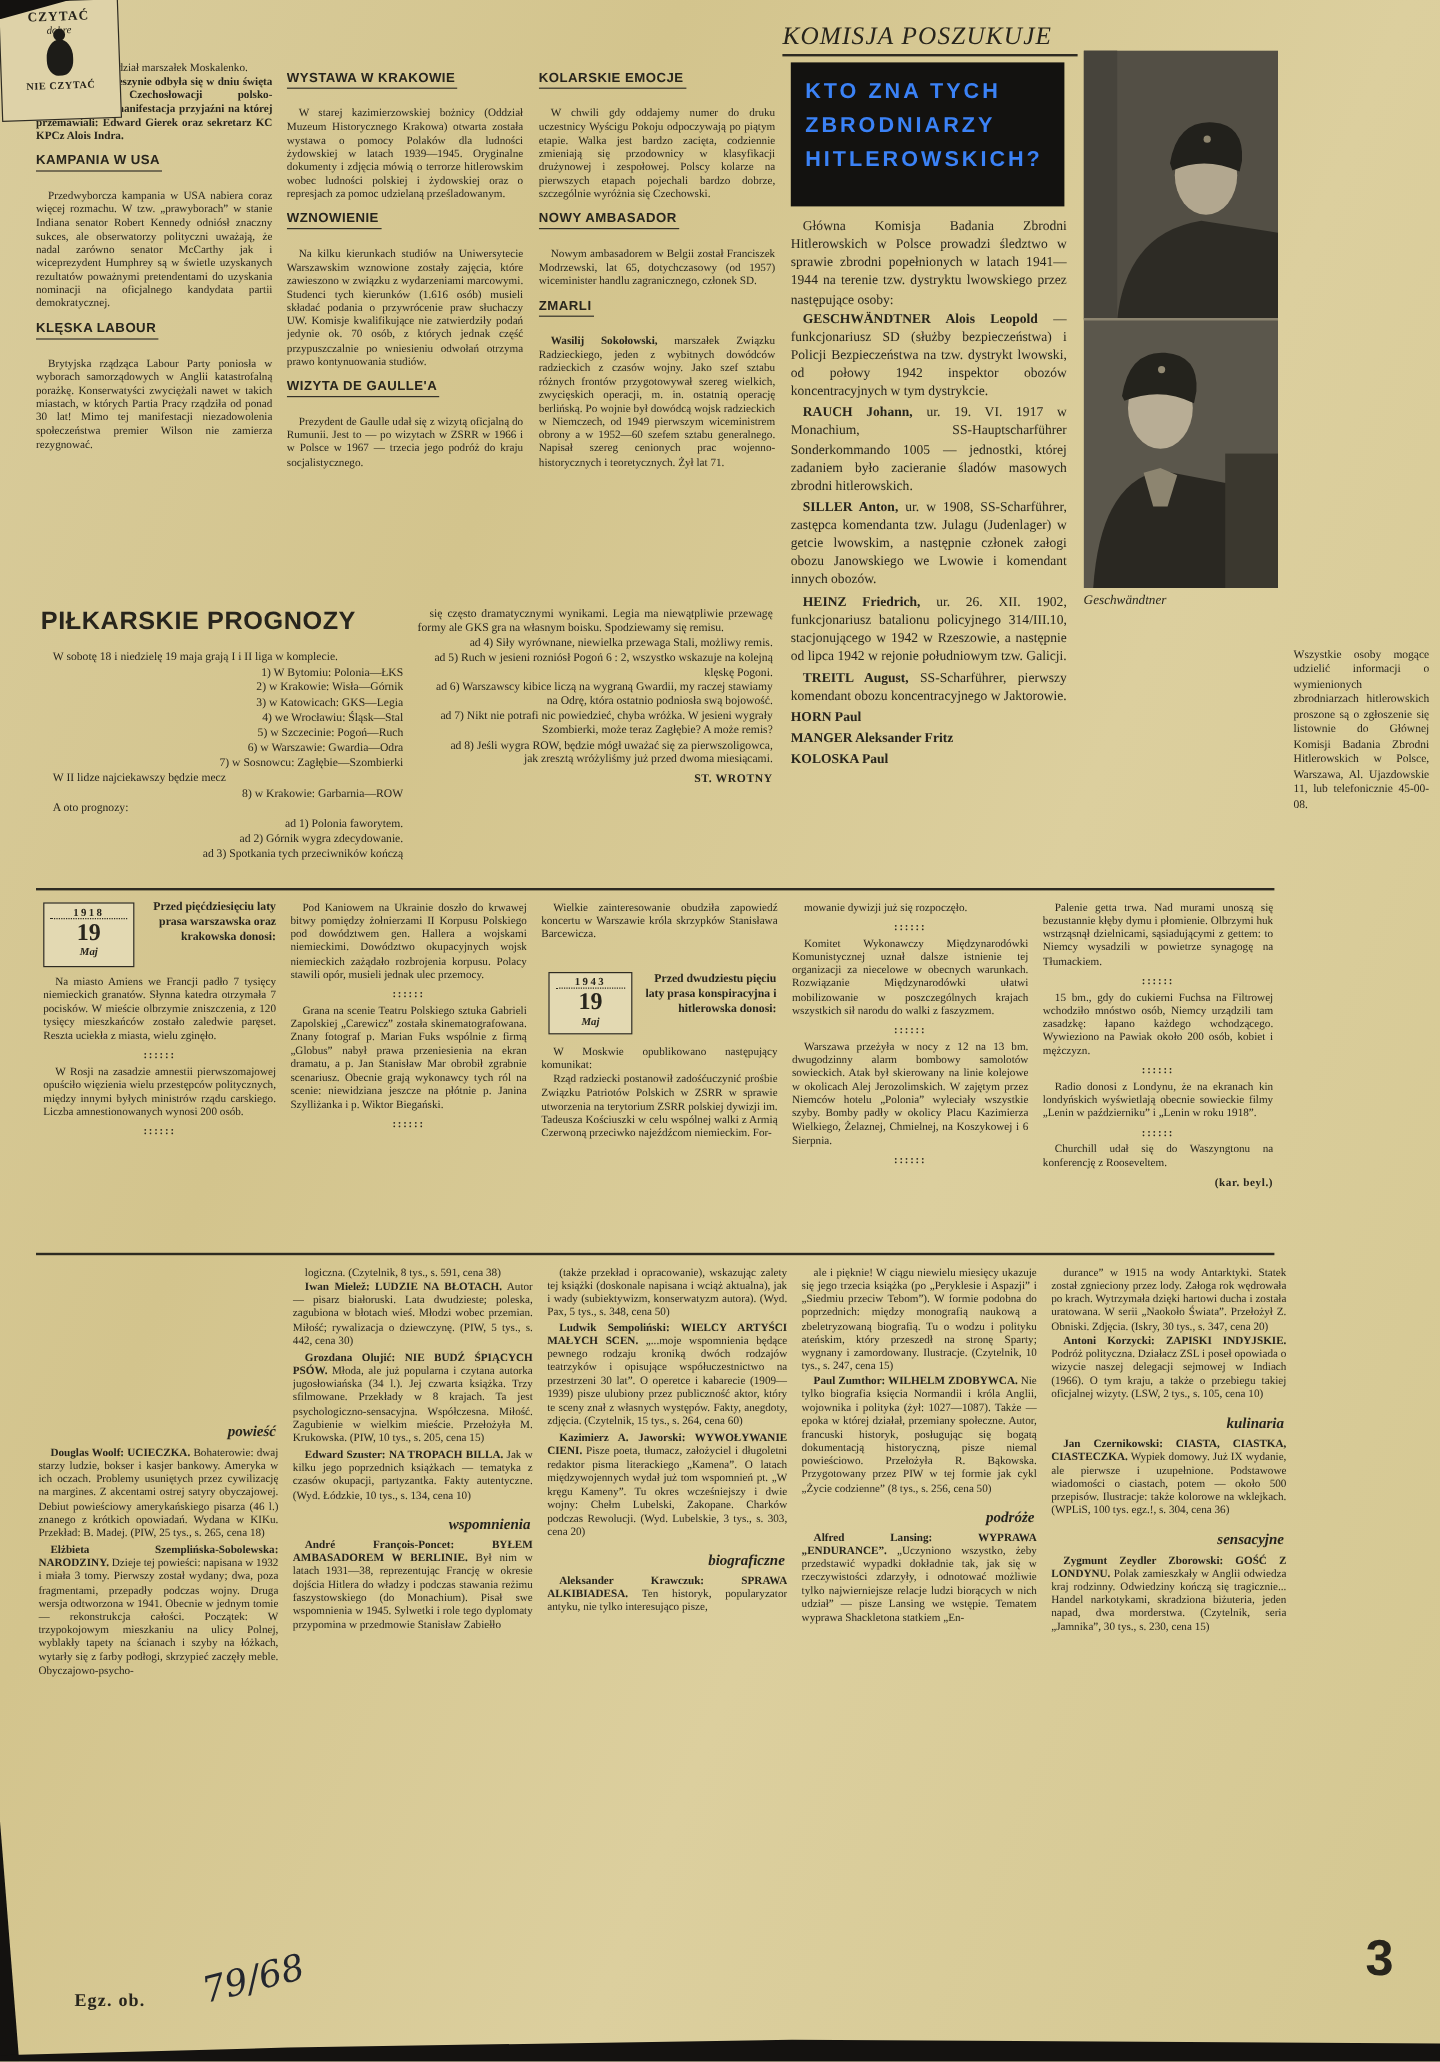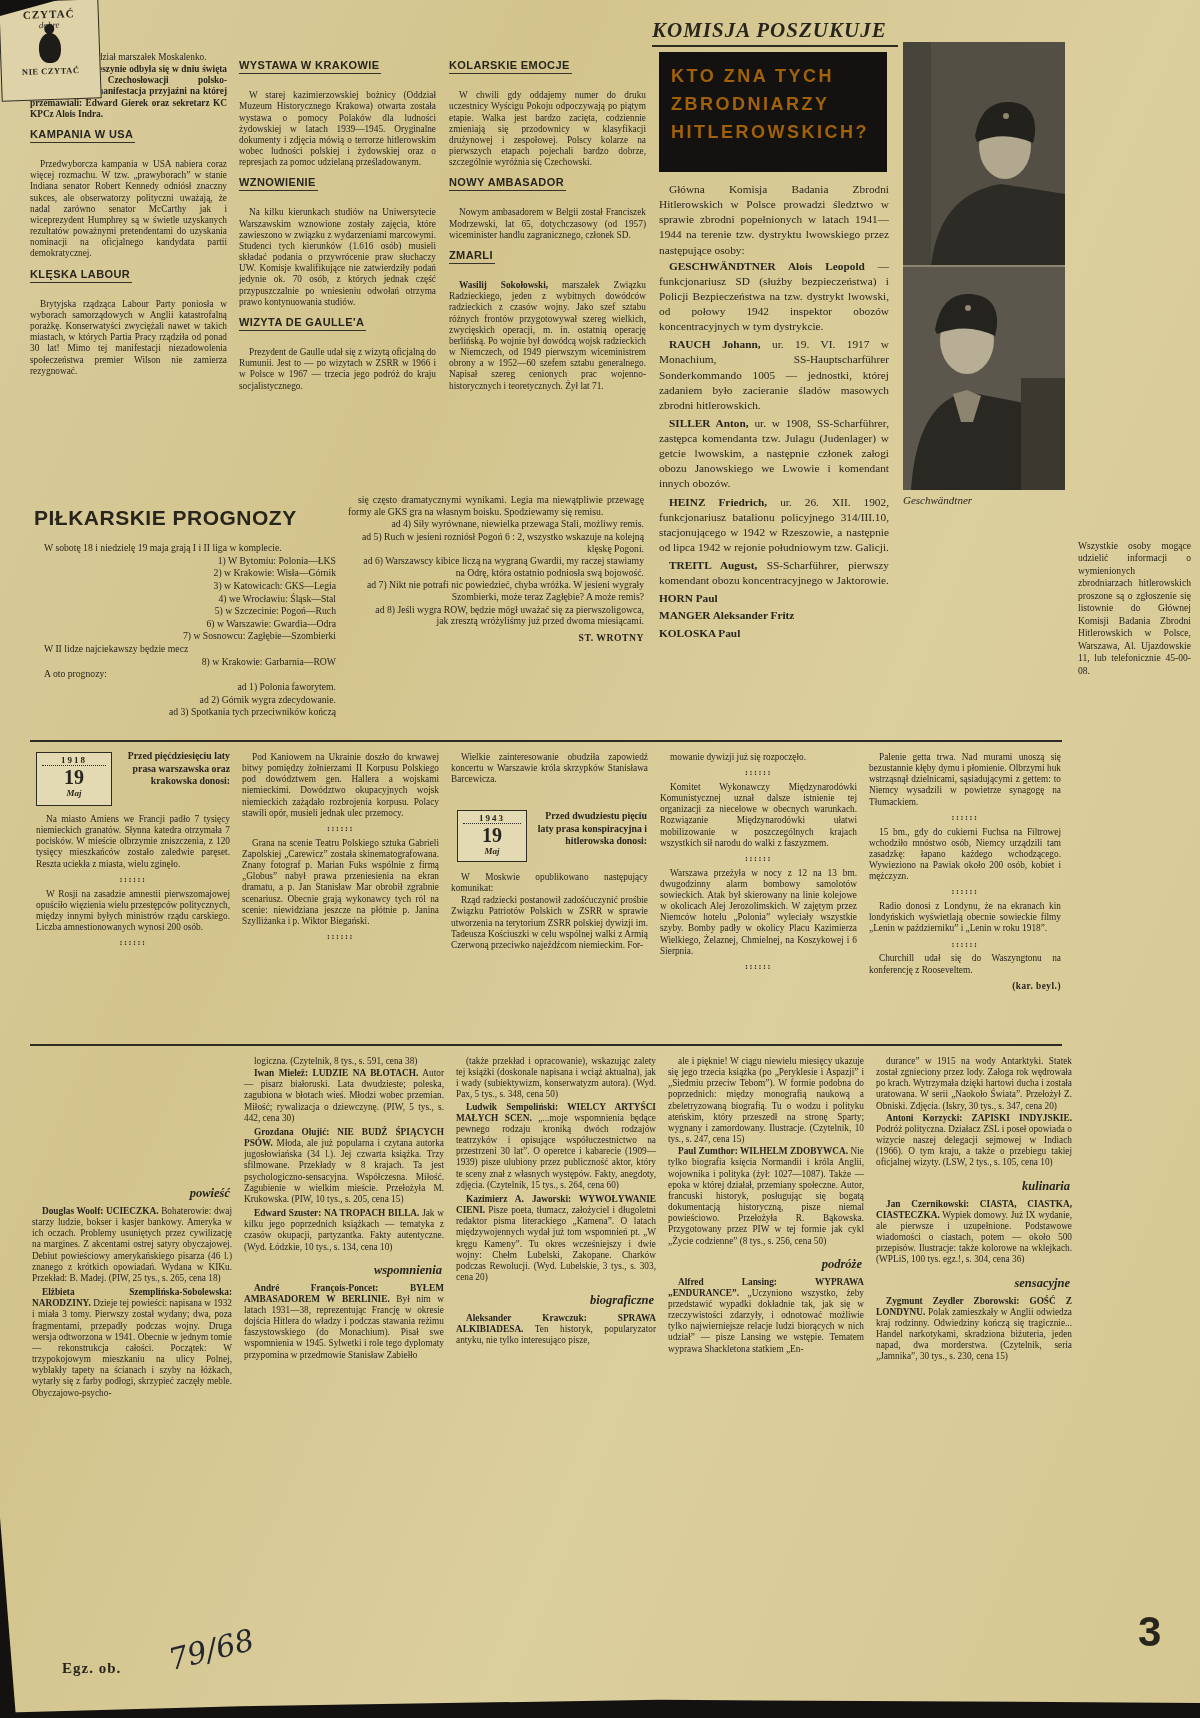--- a/index.html
+++ b/index.html
@@ -10,32 +10,32 @@
   .col{position:absolute;font-size:9.3px;line-height:1.2;text-align:justify;overflow:hidden}
   .blk-h{display:inline-block;font-family:"Liberation Sans",sans-serif;font-weight:700;font-size:11px;
          letter-spacing:.4px;border-bottom:1px solid #35322a;padding:0 2px 1px 0;margin:7px 0 16px}
   .blk-p{text-indent:10px;margin-bottom:1px}
   .blk-bp{font-weight:700;text-indent:10px;margin-bottom:1px}
   .blk-rev{text-indent:10px;margin-bottom:3px}
   .blk-li{padding-left:14px;text-align:right;margin-bottom:1px}
   .blk-sep{text-align:center;font-weight:700;letter-spacing:1.5px;margin:4px 0;font-size:9px}
   .blk-lbl{text-align:right;font-weight:700;font-style:italic;font-size:12.5px;margin:10px 2px 5px 0}
   .blk-sig{text-align:right;font-weight:700;letter-spacing:.5px;margin-top:5px}
-  #masthead{left:652px;top:18px;width:250px;font-weight:700;font-style:italic;font-size:21px;letter-spacing:1px;white-space:nowrap}
+  #masthead{left:652px;top:18px;width:250px;font-weight:400;font-style:italic;font-size:21px;letter-spacing:1px;white-space:nowrap}
   .rule{position:absolute;background:#2e2b22}
-  #wanted-box{left:659px;top:52px;width:228px;height:120px;background:#131210;color:#a16207;padding:11px 6px 6px 12px}
+  #wanted-box{left:659px;top:52px;width:228px;height:120px;background:#131210;color:#3b82f6;padding:11px 6px 6px 12px}
   #wanted-box .hl{font-family:"Liberation Sans",sans-serif;font-weight:700;font-size:18px;letter-spacing:2.5px;line-height:1.55;white-space:nowrap}
   #wanted-art{left:659px;top:182px;width:230px;height:532px;font-size:11.3px;line-height:1.34}
   #wanted-art .blk-bp{text-indent:0;margin-top:2px}
   #photo{left:903px;top:42px;width:162px;height:448px}
   #photo-caption{left:903px;top:494px;width:162px;font-style:italic;font-size:11px}
   #contact{left:1078px;top:540px;width:113px;height:200px;font-size:9.6px;line-height:1.3;text-align:justify}
   #fb-title{left:34px;top:506px;width:310px;font-family:"Liberation Sans",sans-serif;font-weight:700;font-size:21px;letter-spacing:.5px}
   #fb-left{left:34px;top:542px;width:302px;height:200px;font-size:9.7px}
-  #fb-right{left:348px;top:494px;width:296px;height:236px;font-size:9.7px}
+  #fb-right{left:348px;top:506px;width:296px;height:236px;font-size:9.7px}
   .cal{background:#e3d9b2;border:1.2px solid #2e2b22;text-align:center;padding-top:2px}
   .cal-year{font-size:9px;font-weight:700;letter-spacing:2px;border-bottom:1px dotted #2e2b22;margin:0 5px 1px}
   .cal-day{font-size:20px;font-weight:700;line-height:1.05}
   .cal-month{font-size:9px;font-weight:700;font-style:italic}
   .band-intro{position:absolute;font-weight:700;font-size:9.8px;line-height:1.28;text-align:right}
   #poster{left:75px;top:1066px;width:100px;height:100px;border:1.5px solid #2e2b22;background:#ded2a8;
           text-align:center;padding-top:7px;transform:rotate(-2deg)}
   .poster-top{font-weight:700;font-size:11px;letter-spacing:1px}
   .poster-mid{font-style:italic;font-size:9px}
   .poster-fig{width:22px;height:30px;margin:3px auto;background:#1d1c18;border-radius:50% 50% 42% 42%;position:relative}

